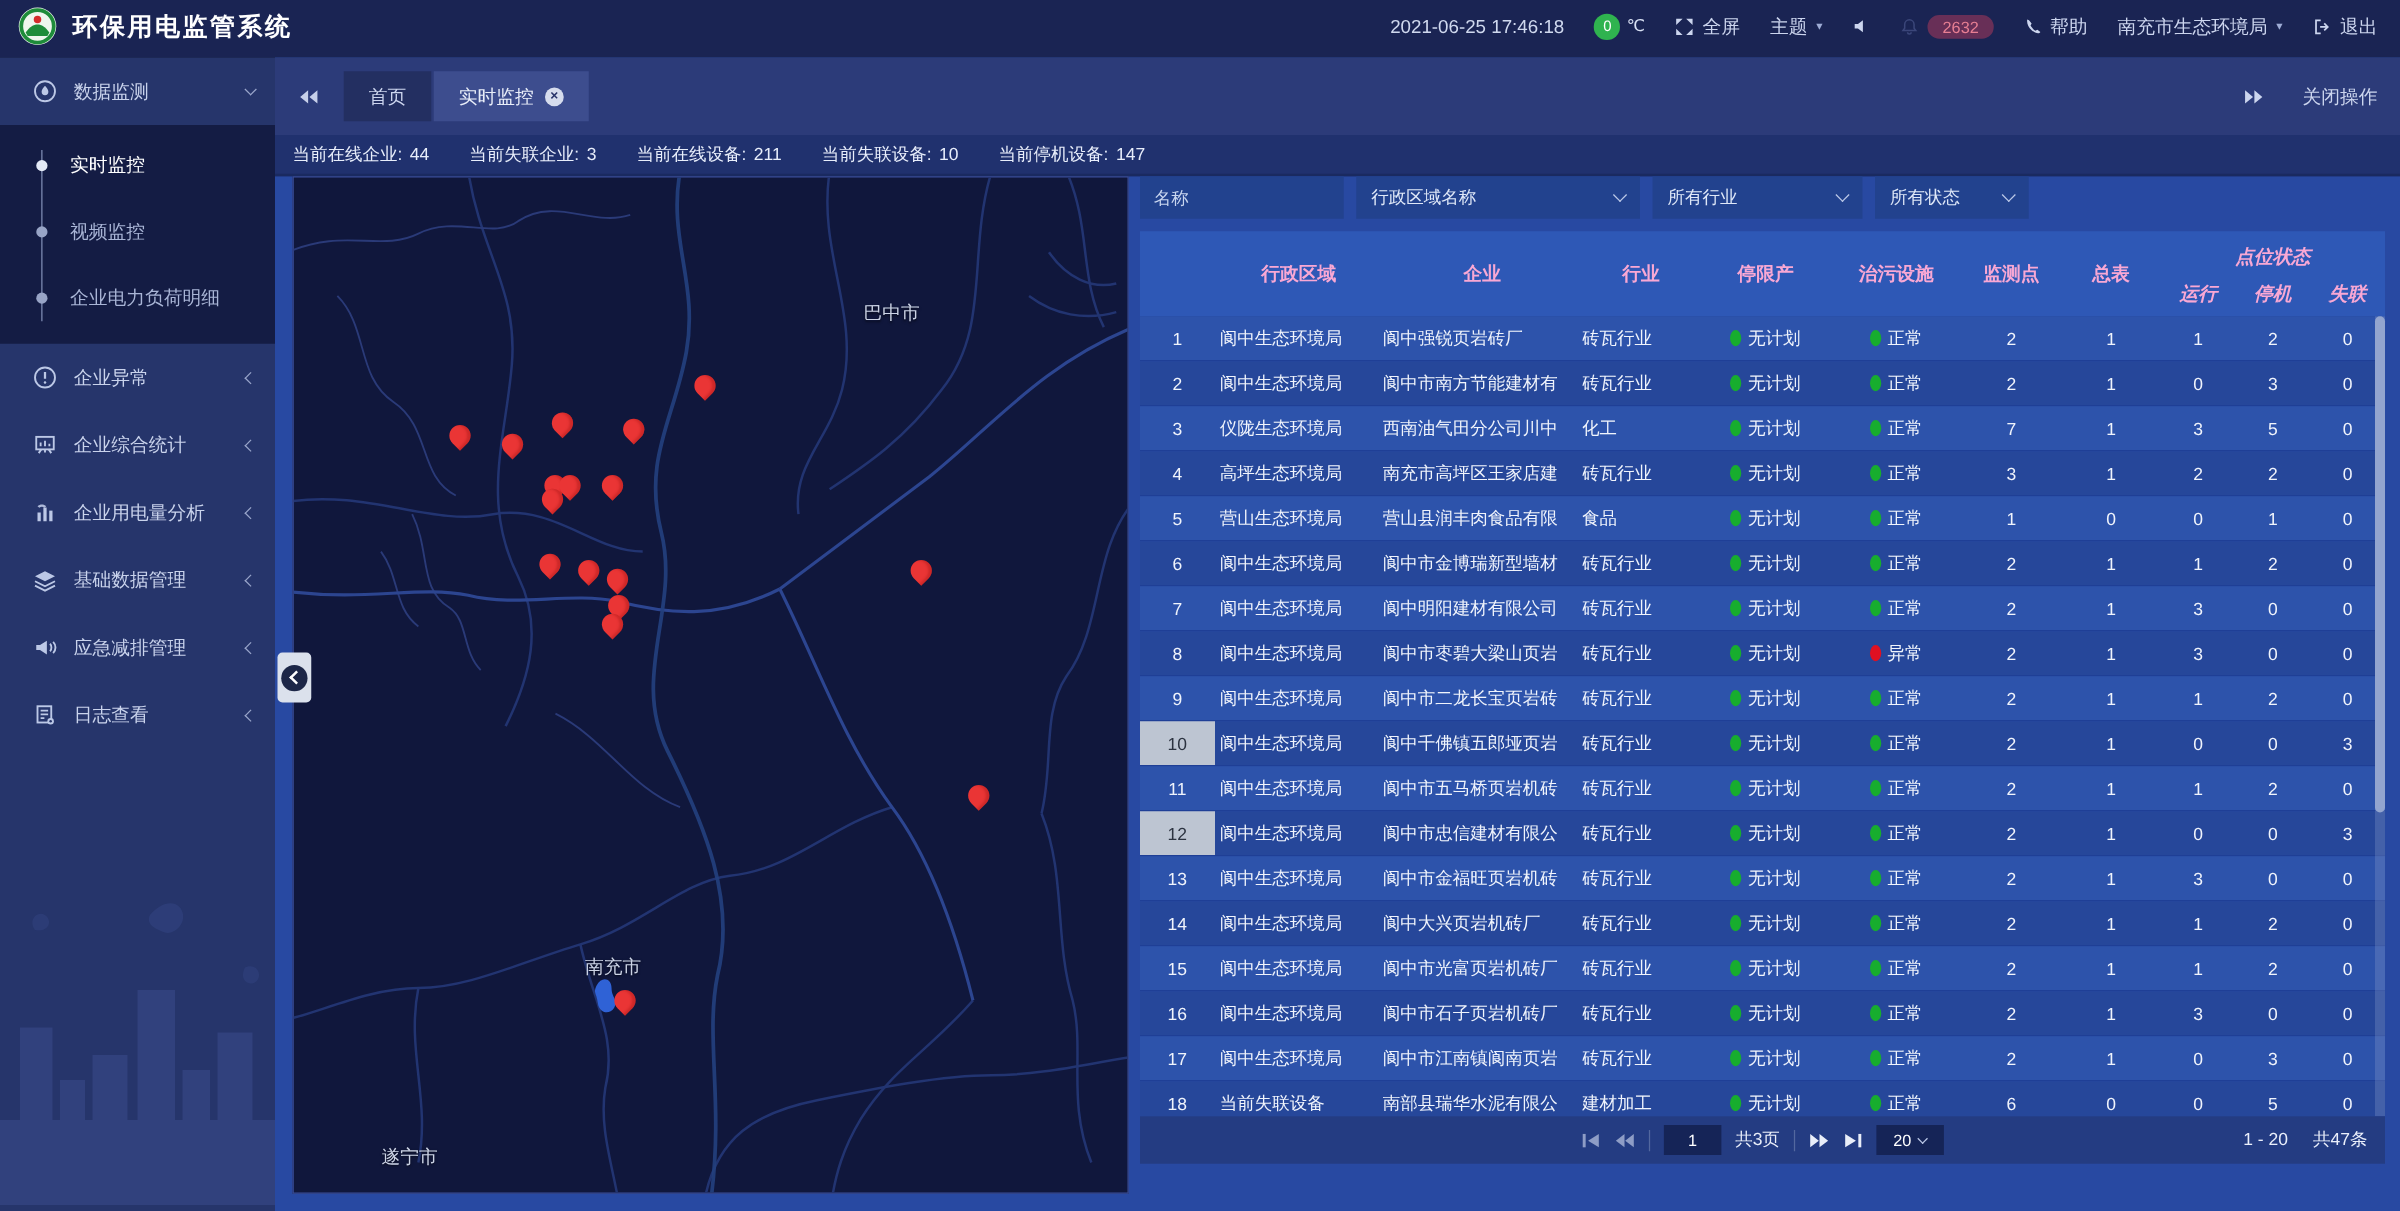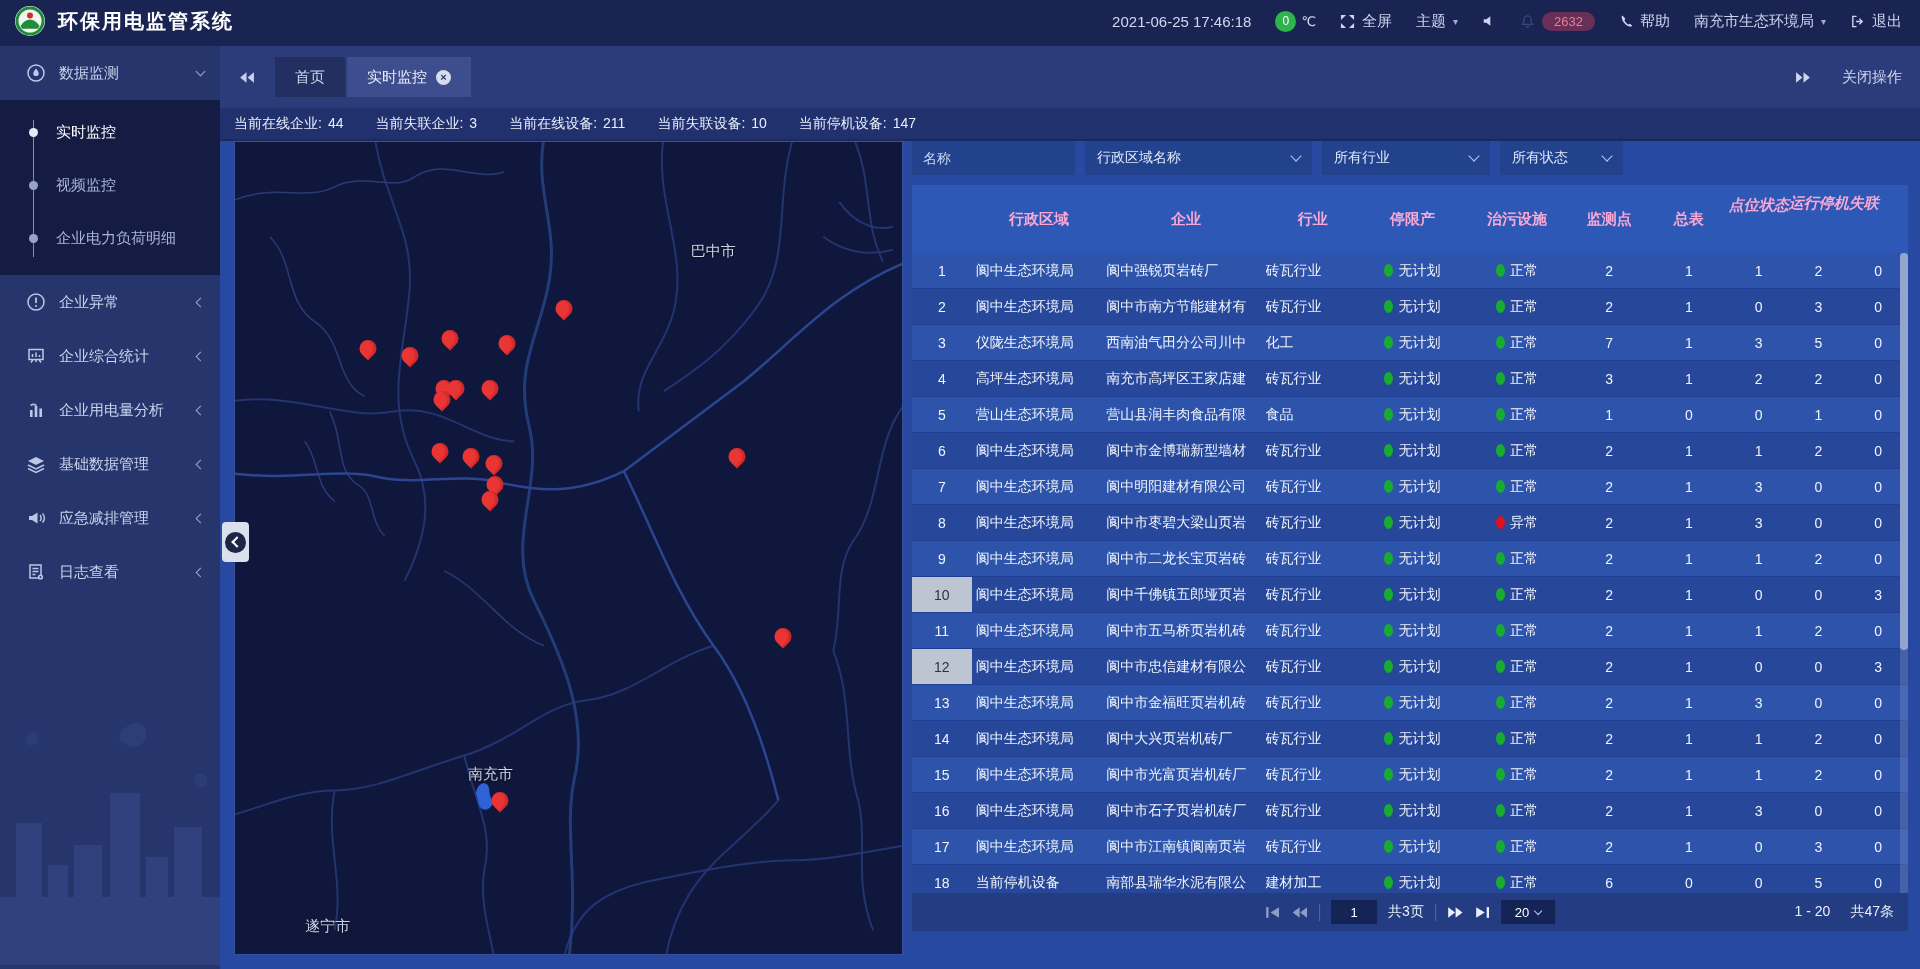--- a/index.html
+++ b/index.html
@@ -100,21 +100,21 @@
     background:#22428e; color:#dfe8f8; font-size:14px; cursor:pointer; }
   .sel-caret { width:8px; height:8px; border-right:1.6px solid #bcc9e8; border-bottom:1.6px solid #bcc9e8;
     transform:rotate(45deg); margin-top:-4px; }
   .w-region { width:227px; } .w-industry { width:168px; } .w-status { width:123px; }
 
   
   .grid { flex:1; display:flex; flex-direction:column; min-height:0; position:relative; }
   .thead { height:68px; background:#2e58b6; color:#f9a8d4; font-size:15px; font-weight:bold;
     display:flex; flex:0 0 auto; }
   .th { display:flex; align-items:center; justify-content:center; }
-  .group { display:flex; width:18%;font-family:Liberation Serif, serif; }
+  .group { display:flex; flex-direction:column; width:18%;font-family:Liberation Serif, serif; }
   .group-label { height:32px; display:flex; align-items:flex-end; justify-content:center;
     font-style:italic; padding-bottom:2px; }
   .group-subs { display:flex; height:36px; }
   .group-subs .th { flex:1; font-style:italic; }
   .c-idx{width:6%;} .c-region{width:13.5%;} .c-company{width:16%;} .c-industry{width:9.5%;}
   .c-prod{width:10.5%;} .c-fac{width:10.5%;} .c-points{width:8%;} .c-meters{width:8%;}
   .c-run{width:6%;} .c-stop{width:6%;} .c-lost{width:6%;}
   .rows { flex:1; overflow:hidden; position:relative; }
   .row { height:36px; display:flex; align-items:stretch; font-size:14px; color:#f0f4fc;
     border-bottom:1px solid #1f3f96; cursor:pointer; }
@@ -694,21 +694,21 @@
                   <span class="cell c-prod"><i class="dot green"></i>无计划</span>
                   <span class="cell c-fac"><i class="dot green"></i>正常</span>
                   <span class="cell c-points">2</span>
                   <span class="cell c-meters">1</span>
                   <span class="cell c-run">0</span>
                   <span class="cell c-stop">3</span>
                   <span class="cell c-lost">0</span>
                 </div>
                 <div class="row">
                   <span class="cell c-idx">18</span>
-                  <span class="cell c-region left">当前停机设备</span>
+                  <span class="cell c-region left">当前失联设备</span>
                   <span class="cell c-company left">南部县瑞华水泥有限公</span>
                   <span class="cell c-industry left">建材加工</span>
                   <span class="cell c-prod"><i class="dot green"></i>无计划</span>
                   <span class="cell c-fac"><i class="dot green"></i>正常</span>
                   <span class="cell c-points">6</span>
                   <span class="cell c-meters">0</span>
                   <span class="cell c-run">0</span>
                   <span class="cell c-stop">5</span>
                   <span class="cell c-lost">0</span>
                 </div>

